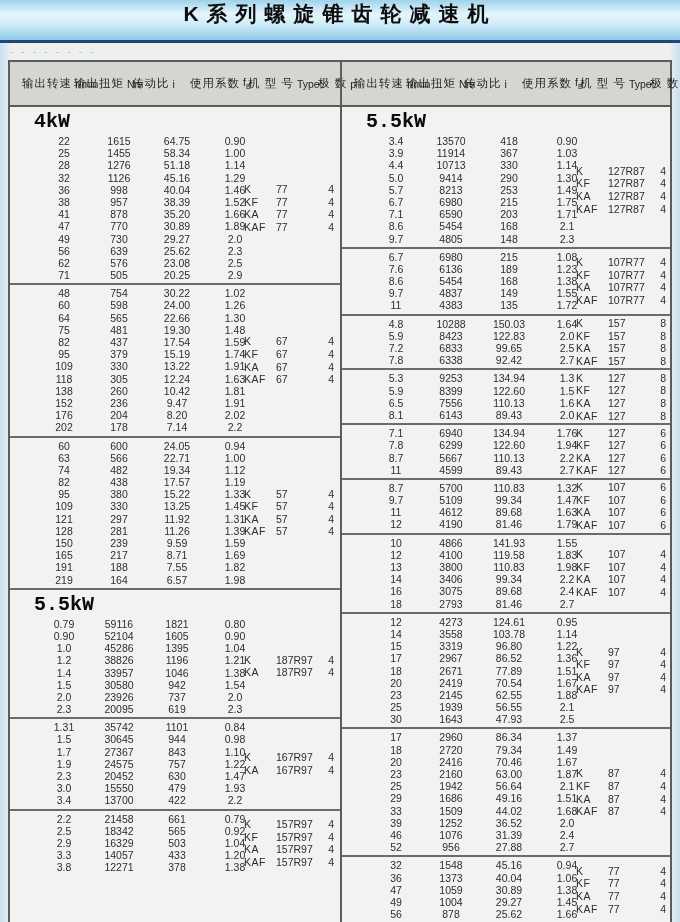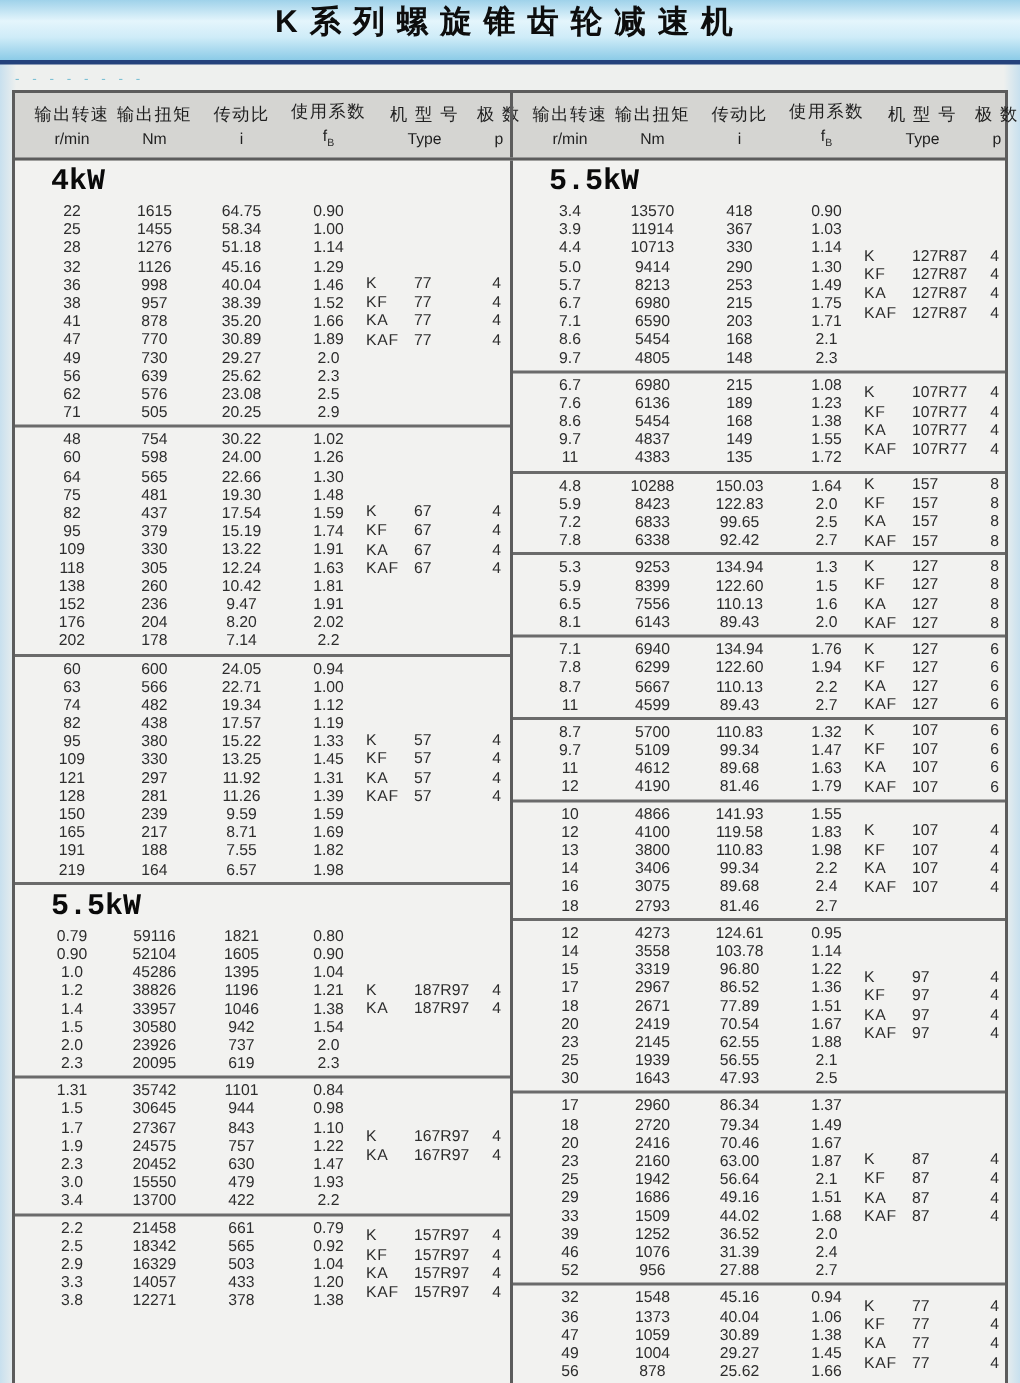--- a/index.html
+++ b/index.html
@@ -25,30 +25,30 @@
     position:absolute;left:8px;right:8px;top:60px;
     border:2px solid #5c5c5c;background:#f2f2f0;
   }
   .thead{display:flex;background:#d5d5d2;border-bottom:2px solid #5c5c5c;}
   .th-half{
     width:50%;box-sizing:border-box;height:43px;
     display:grid;grid-template-columns:52px 58px 58px 58px 70px 1fr;
     padding-left:12px;align-items:center;
   }
   .th-half + .th-half{border-left:2px solid #5c5c5c;}
-  .th{display:flex;flex-direction:column;align-items:center;gap:3px;}
+  .th{display:flex;align-items:center;gap:3px;}
   .th-label{font-size:11.5px;color:#1f1f1f;letter-spacing:1px;white-space:nowrap;}
   .th-unit{font-size:10.5px;color:#1f1f1f;}
   .th-unit sub{font-size:7px;}
   .tbody{display:flex;align-items:stretch;}
   .col{width:50%;box-sizing:border-box;}
   .col + .col{border-left:2px solid #5c5c5c;}
   .section + .section{border-top:2px solid #6b6b6b;}
   .kw{font-size:20px;font-weight:bold;color:#0a0a0a;padding:3px 0 1px 24px;height:22px;font-family:Liberation Mono, monospace;}
-  .block{position:relative;padding:2px 0;}
+  .block{position:relative;padding:2px 16px;}
   .block + .block{border-top:2px solid #6b6b6b;}
   .row{display:grid;grid-template-columns:52px 58px 58px 58px;padding-left:12px;height:12.2px;}
   .cell{font-size:10.5px;color:#2d2d2d;text-align:center;line-height:12.2px;white-space:nowrap;}
   .models{
     position:absolute;left:234px;width:90px;top:50%;transform:translateY(-50%);
   }
   .model-row{display:flex;height:12.6px;}
   .m-name{width:32px;font-size:10.5px;color:#2d2d2d;line-height:12.6px;letter-spacing:.5px;}
   .m-size{flex:1;font-size:10.5px;color:#2d2d2d;line-height:12.6px;}
   .m-poles{width:14px;text-align:right;font-size:10.5px;color:#2d2d2d;line-height:12.6px;}

